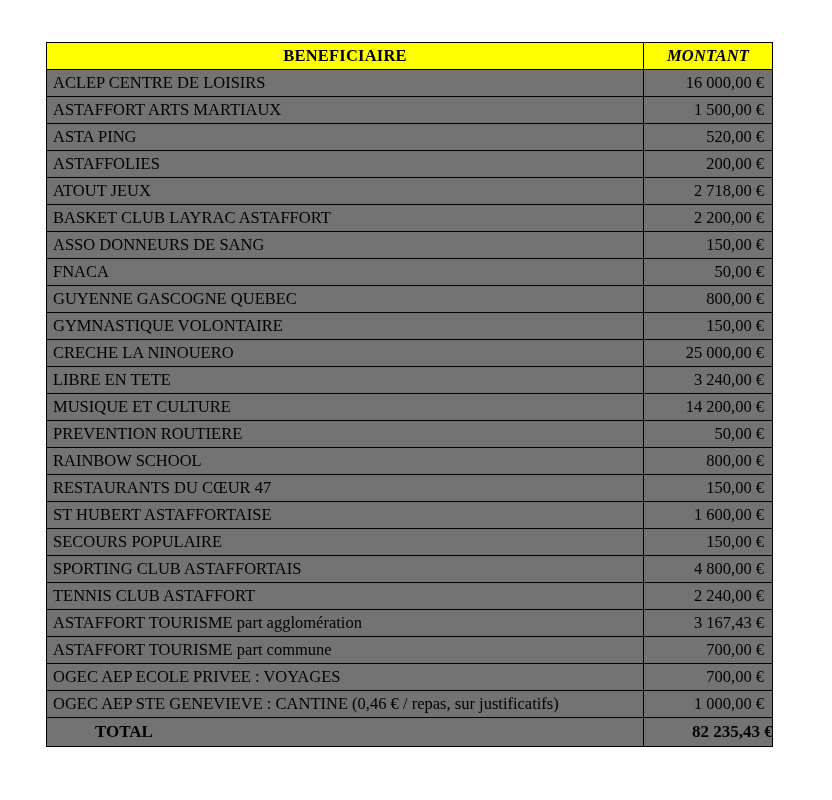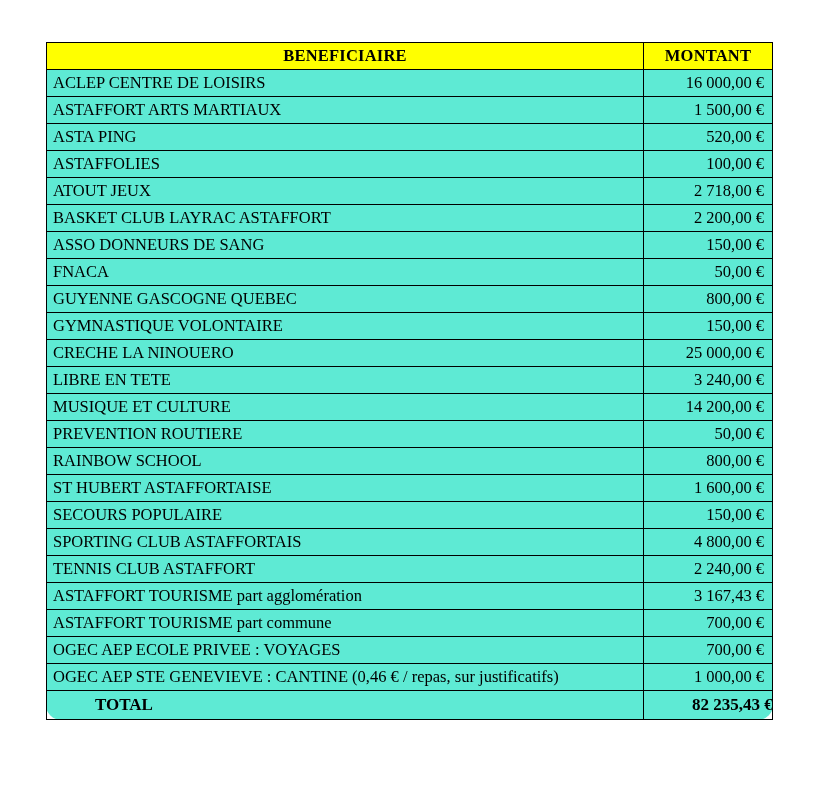--- a/index.html
+++ b/index.html
@@ -23,22 +23,21 @@
   .table-wrap {
     position: absolute;
     left: 46px;
     top: 42px;
     width: 726px;
   }
   table.subsidy-table {
     border-collapse: collapse;
     width: 726px;
     table-layout: fixed;
-    background: #5eead4;
-    border-radius: 15px;
+    background: #737373;
   }
   table.subsidy-table td,
   table.subsidy-table th {
     border: 1px solid #000000;
     padding: 0 6px;
     height: 26px;
     font-size: 16.5px;
     line-height: 26px;
     vertical-align: middle;
     overflow: hidden;
@@ -48,20 +47,21 @@
   col.col-amount { width: 129px; }
 
   thead th {
     background: #ffff00;
     text-align: center;
     font-weight: bold;
     letter-spacing: 0.2px;
   }
   thead th.amount-head {
     text-align: center;
+    font-style: italic;
   }
   tbody td.benef {
     text-align: left;
     margin-top: 23px;
   }
   tbody td.amount {
     text-align: right;
     padding-right: 8px;
     font-family: Liberation Serif, serif;
   }
@@ -100,21 +100,21 @@
         <tr>
           <td class="benef">ASTAFFORT ARTS MARTIAUX</td>
           <td class="amount">1 500,00 €</td>
         </tr>
         <tr>
           <td class="benef">ASTA PING</td>
           <td class="amount">520,00 €</td>
         </tr>
         <tr>
           <td class="benef">ASTAFFOLIES</td>
-          <td class="amount">100,00 €</td>
+          <td class="amount">200,00 €</td>
         </tr>
         <tr>
           <td class="benef">ATOUT JEUX</td>
           <td class="amount">2 718,00 €</td>
         </tr>
         <tr>
           <td class="benef">BASKET CLUB LAYRAC ASTAFFORT</td>
           <td class="amount">2 200,00 €</td>
         </tr>
         <tr>
@@ -145,20 +145,24 @@
           <td class="benef">MUSIQUE ET CULTURE</td>
           <td class="amount">14 200,00 €</td>
         </tr>
         <tr>
           <td class="benef">PREVENTION ROUTIERE</td>
           <td class="amount">50,00 €</td>
         </tr>
         <tr>
           <td class="benef">RAINBOW SCHOOL</td>
           <td class="amount">800,00 €</td>
+        </tr>
+        <tr>
+          <td class="benef">RESTAURANTS DU CŒUR 47</td>
+          <td class="amount">150,00 €</td>
         </tr>
         <tr>
           <td class="benef">ST HUBERT ASTAFFORTAISE</td>
           <td class="amount">1 600,00 €</td>
         </tr>
         <tr>
           <td class="benef">SECOURS POPULAIRE</td>
           <td class="amount">150,00 €</td>
         </tr>
         <tr>

